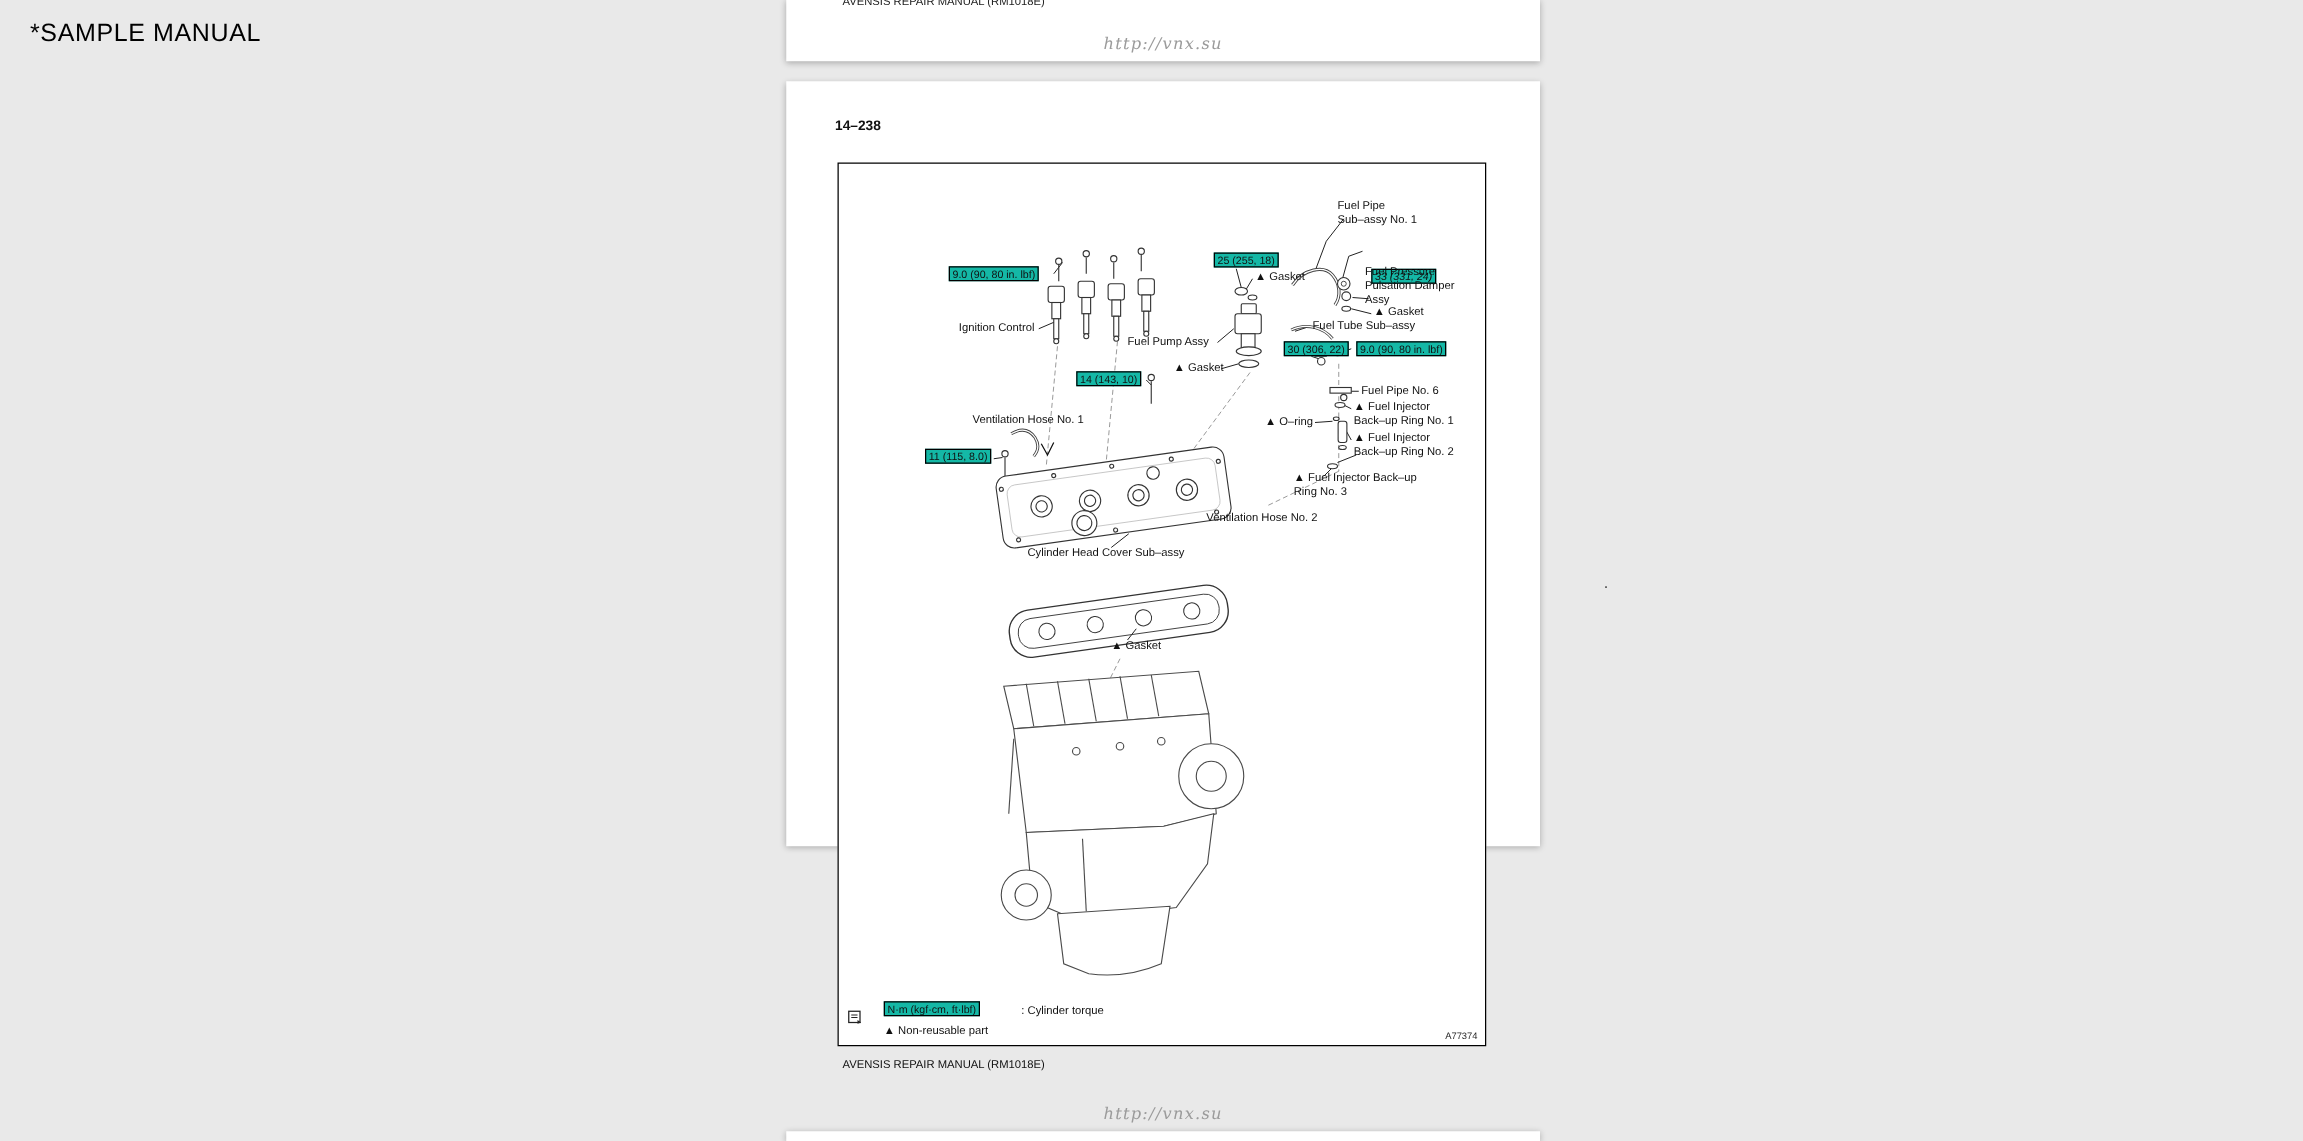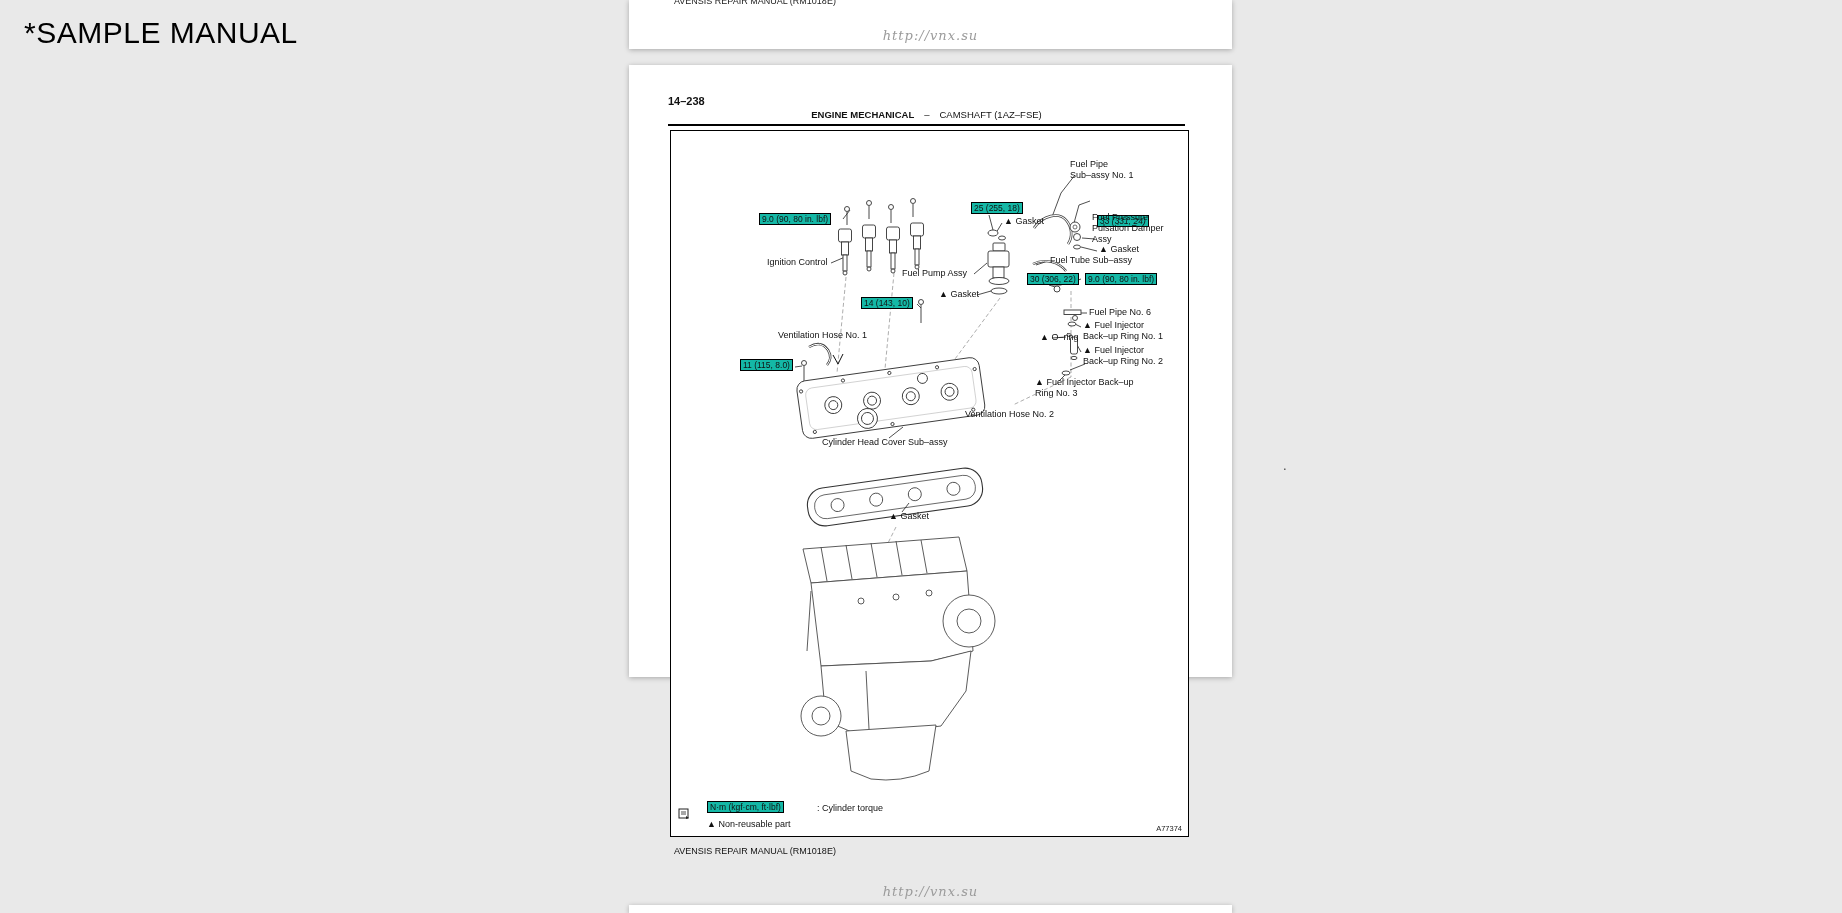--- a/index.html
+++ b/index.html
@@ -4,21 +4,21 @@
 <style>
   html,body{margin:0;padding:0;}
   body{
     width:1842px;height:913px;position:relative;overflow:hidden;
     background:#e9e9e9;
     font-family:"Liberation Sans",sans-serif;
     color:#111;
   }
   .sample-label{
     position:absolute;left:24px;top:16px;
-    font-size:30px;color:#000;letter-spacing:.5px;
+    font-size:20px;color:#000;letter-spacing:.5px;
   }
   .pdf-page{
     position:absolute;left:629px;width:603px;background:#fff;
     box-shadow:0 1px 5px rgba(0,0,0,.28);
   }
   .page-prev{top:0;height:49px;overflow:hidden;}
   .page-main{top:65px;height:612px;}
   .page-next{top:905px;height:8px;}
   .prev-footer{
     position:absolute;left:45px;top:-4px;font-size:9px;color:#222;white-space:nowrap;
@@ -67,23 +67,20 @@
 <div class="sample-label">*SAMPLE MANUAL</div>
 
 <div class="pdf-page page-prev">
   <div class="prev-footer">AVENSIS REPAIR MANUAL  (RM1018E)</div>
   <div class="wm wm-top">http://vnx.su</div>
 </div>
 
 <div class="pdf-page page-main">
   <div class="page-number">14–238</div>
 
-  <div class="page-header">
-    <span class="sec">ENGINE MECHANICAL</span><span class="dash">–</span><span>CAMSHAFT (1AZ–FSE)</span>
-  </div>
 
   <div class="diagram-box">
     <svg width="515" height="703" viewBox="0 0 515 703">
 
       <g stroke="#8a8a8a" stroke-width="0.7" stroke-dasharray="4 2.5" fill="none">
         <line x1="175" y1="146" x2="166" y2="242"></line>
         <line x1="223" y1="142" x2="214" y2="238"></line>
         <line x1="329" y1="167" x2="270" y2="247"></line>
         <line x1="400" y1="160" x2="400" y2="246"></line>
         <line x1="400" y1="246" x2="342" y2="274"></line>
@@ -274,21 +271,21 @@
     <div class="plabel" style="left:428px;top:113px;">▲ Gasket</div>
     <div class="plabel" style="left:96px;top:126px;">Ignition Control</div>
     <div class="plabel" style="left:231px;top:137px;">Fuel Pump Assy</div>
     <div class="plabel" style="left:379px;top:124px;">Fuel Tube Sub–assy</div>
     <div class="plabel" style="left:268px;top:158px;">▲ Gasket</div>
     <div class="plabel" style="left:418px;top:176px;">Fuel Pipe No. 6</div>
     <div class="plabel" style="left:412px;top:189px;">▲ Fuel Injector
 Back–up Ring No. 1</div>
     <div class="plabel" style="left:412px;top:214px;">▲ Fuel Injector
 Back–up Ring No. 2</div>
-    <div class="plabel" style="left:341px;top:201px;margin-left:28px;">▲ O–ring</div>
+    <div class="plabel" style="left:341px;top:201px;">▲ O–ring</div>
     <div class="plabel" style="left:107px;top:199px;">Ventilation Hose No. 1</div>
     <div class="plabel" style="left:364px;top:246px;">▲ Fuel Injector Back–up
 Ring No. 3</div>
     <div class="plabel" style="left:294px;top:278px;">Ventilation Hose No. 2</div>
     <div class="plabel" style="left:151px;top:306px;">Cylinder Head Cover Sub–assy</div>
     <div class="plabel" style="left:218px;top:380px;">▲ Gasket</div>
 
     <span class="legend-icon">
       <svg width="12" height="13" viewBox="0 0 12 13">
         <rect x="1" y="2" width="9" height="9" fill="#fff" stroke="#222" stroke-width="1"></rect>

